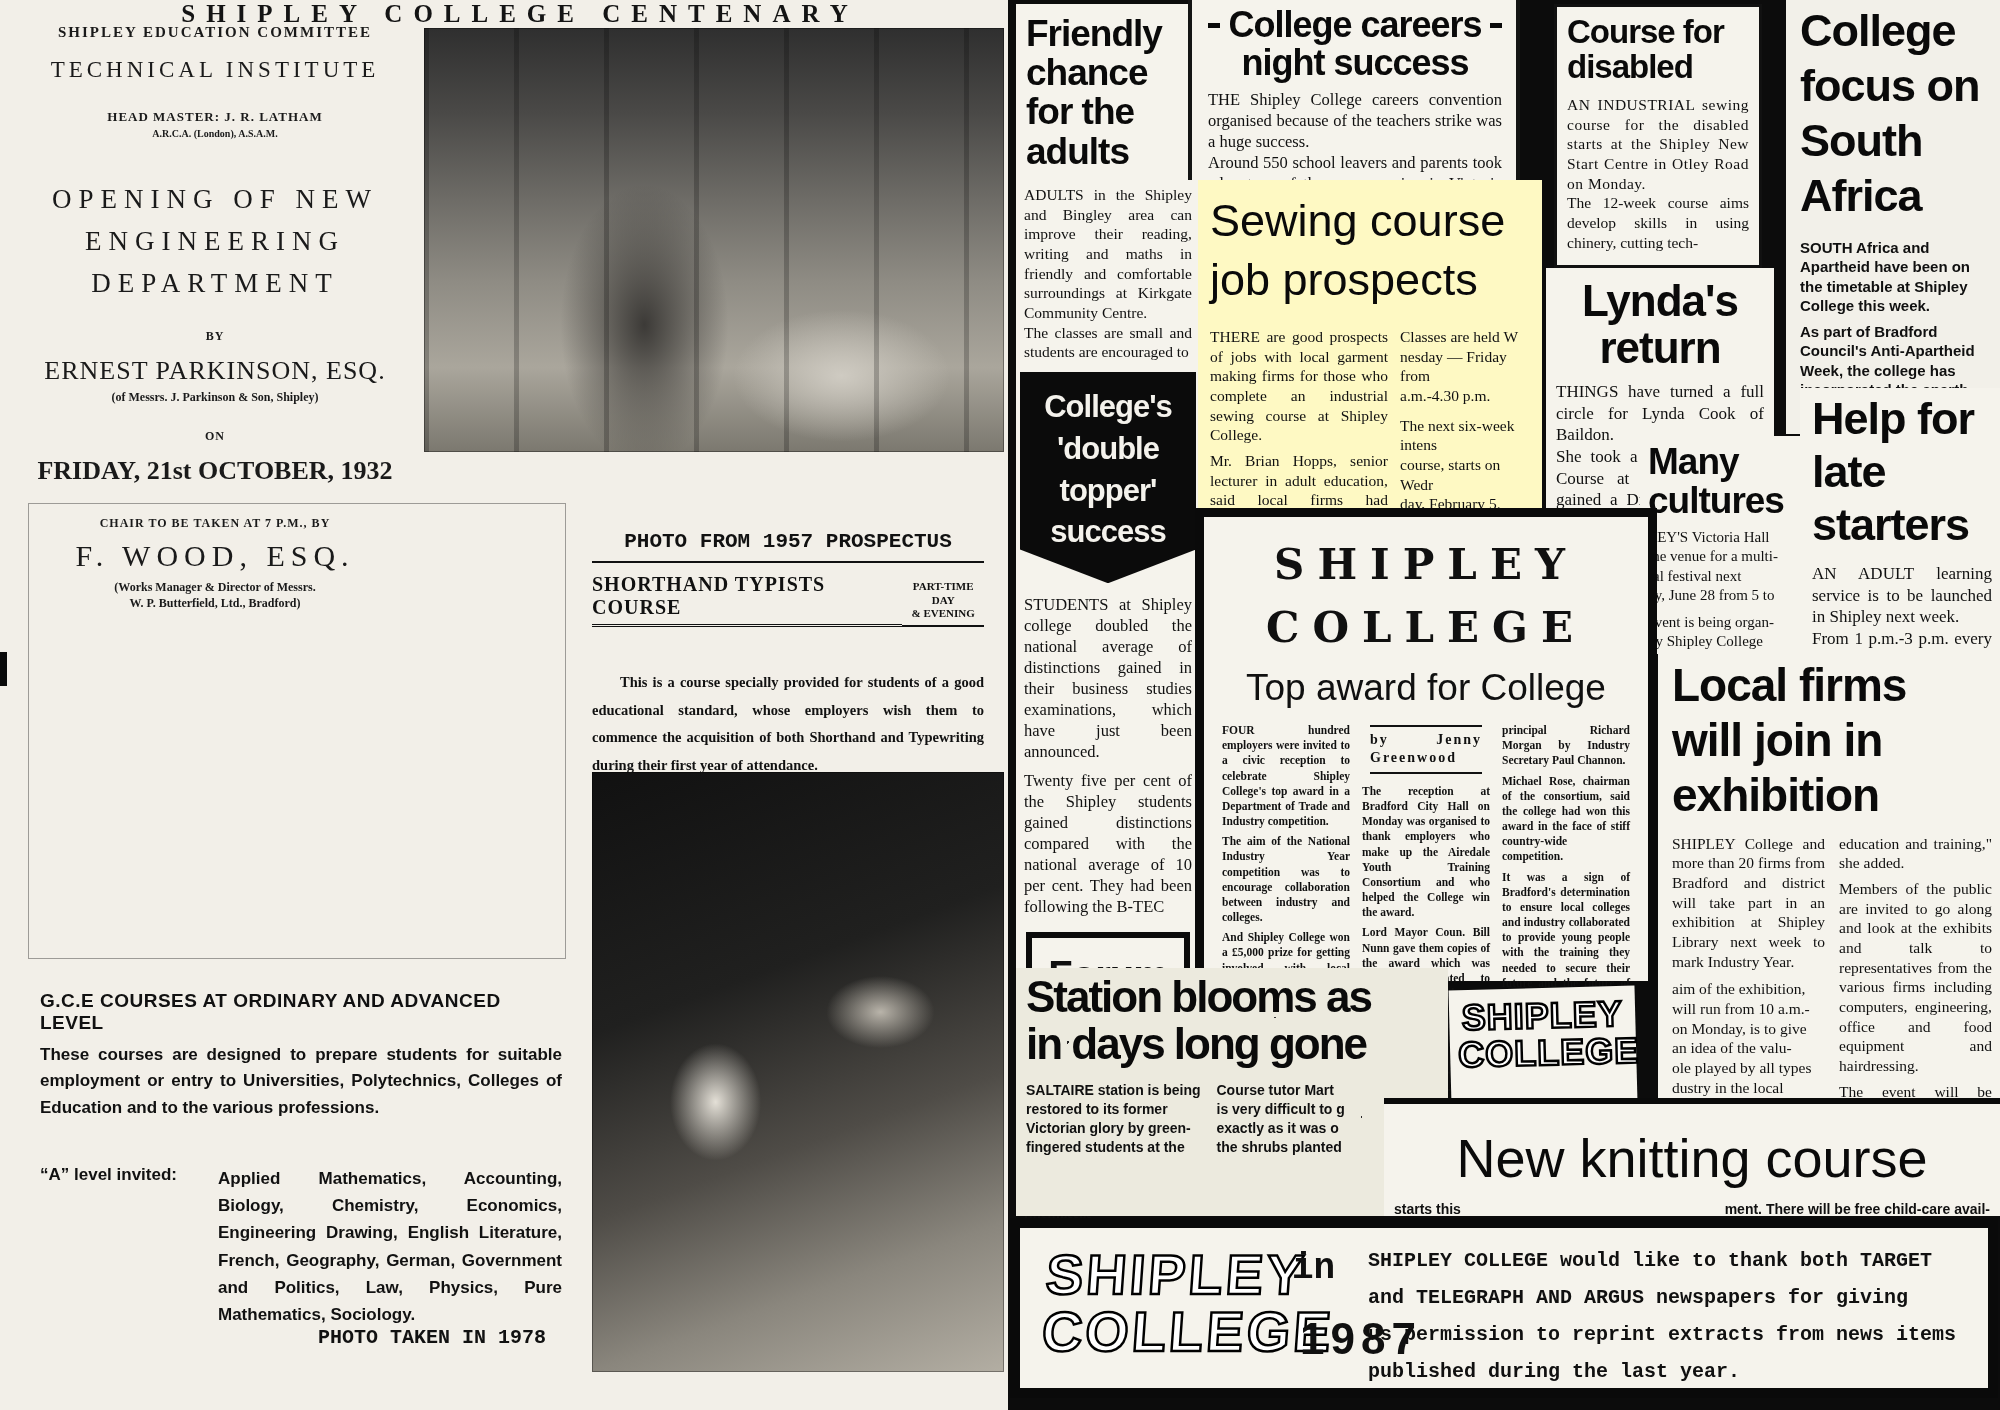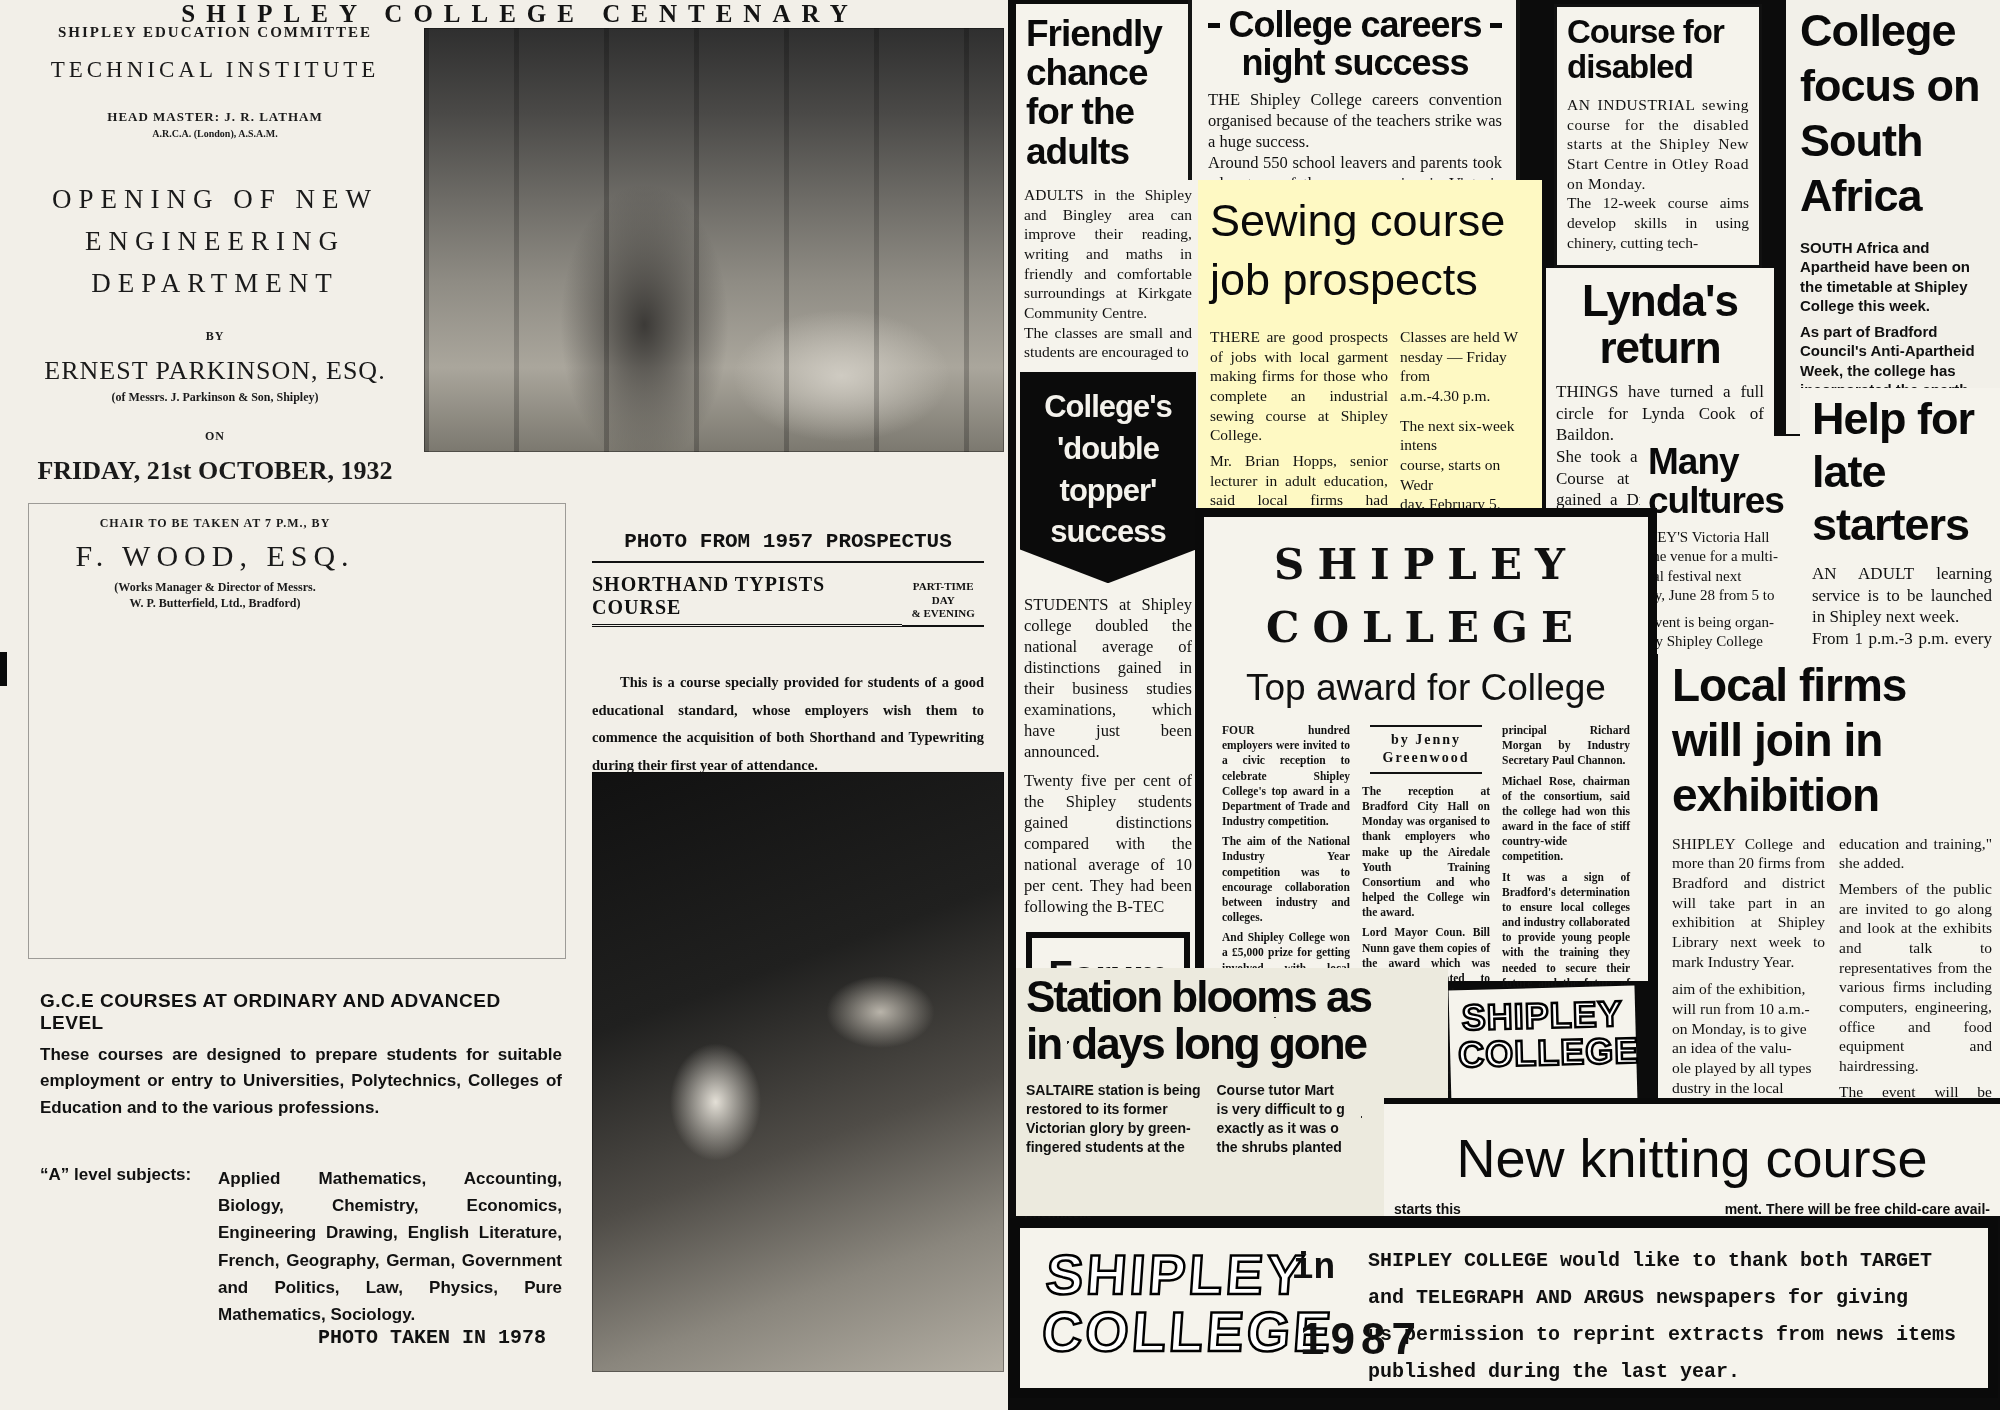--- a/index.html
+++ b/index.html
@@ -104,21 +104,21 @@
   .safrica-hl { font-size:45px; line-height:1.22; margin-bottom:14px; }
 
   .late { left:792px; top:388px; width:200px; height:302px; padding:4px 8px 0 12px; box-sizing:border-box; }
   .late-hl { font-size:45px; line-height:1.18; margin-bottom:12px; }
 
   .award { left:187px; top:508px; width:462px; height:482px; border:9px solid #0a0a0a; box-sizing:border-box; padding:16px 18px 0; }
   .award-title { text-align:center; font-weight:700; font-size:42px; letter-spacing:13px; line-height:1.5; font-family:"DejaVu Serif",serif; }
   .award-sub { text-align:center; font-family:"Liberation Sans",sans-serif; font-weight:400; font-size:37px; margin-top:8px; letter-spacing:0; }
   .award-cols { display:flex; gap:12px; margin-top:14px; }
   .award-col { flex:1; font-size:11.5px; font-weight:700; line-height:1.32; text-align:justify; font-family:"Liberation Serif",serif; }
-  .byline { text-align:center; font-size:14px; font-weight:700; letter-spacing:2px; border-top:2px solid #111;
+  .byline { font-size:14px; font-weight:700; letter-spacing:2px; border-top:2px solid #111;
             border-bottom:2px solid #111; padding:4px 0; margin:2px 8px 10px; }
   .award-in { text-align:center; font-family:"DejaVu Serif",serif; font-weight:700; font-size:40px; letter-spacing:16px; margin-top:16px; }
 
   .firms { left:650px; top:652px; width:342px; height:450px; padding:6px 8px 0 14px; box-sizing:border-box; }
   .firms-hl { font-size:46px; line-height:1.2; margin-bottom:10px; }
   .firms-cols { display:flex; gap:14px; }
   .firms-c { flex:1; }
 
   .station { left:8px; top:968px; width:432px; height:248px; padding:6px 10px; box-sizing:border-box;
              background:
@@ -191,21 +191,21 @@
         <span class="prospectus-mode pre">PART-TIME DAY
 &amp; EVENING</span>
       </div>
       <div class="prospectus-body">This is a course specially provided for students of a good educational standard, whose employers wish them to commence the acquisition of both Shorthand and Typewriting during their first year of attendance.</div>
     </div>
 
     <div class="abs gce">
       <div class="gce-h">G.C.E COURSES AT ORDINARY AND ADVANCED LEVEL</div>
       <div class="gce-body">These courses are designed to prepare students for suitable employment or entry to Universities, Polytechnics, Colleges of Education and to the various professions.</div>
       <div class="gce-row">
-        <div class="gce-label">“A” level subjects:</div>
+        <div class="gce-label">“A” level invited:</div>
         <div class="gce-subjects">Applied Mathematics, Accounting, Biology, Chemistry, Economics, Engineering Drawing, English Literature, French, Geography, German, Government and Politics, Law, Physics, Pure Mathematics, Sociology.</div>
       </div>
     </div>
 
     <div class="abs caption-1978">PHOTO TAKEN IN 1978</div>
   </div>
 
   <div class="right-page">
 
     <div class="clip col-left">

